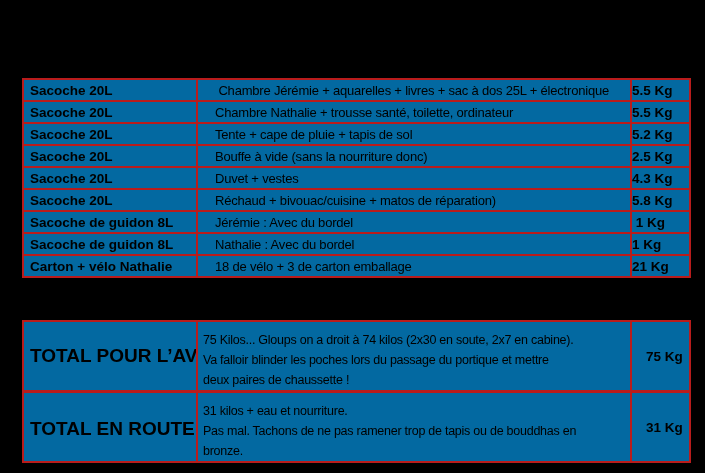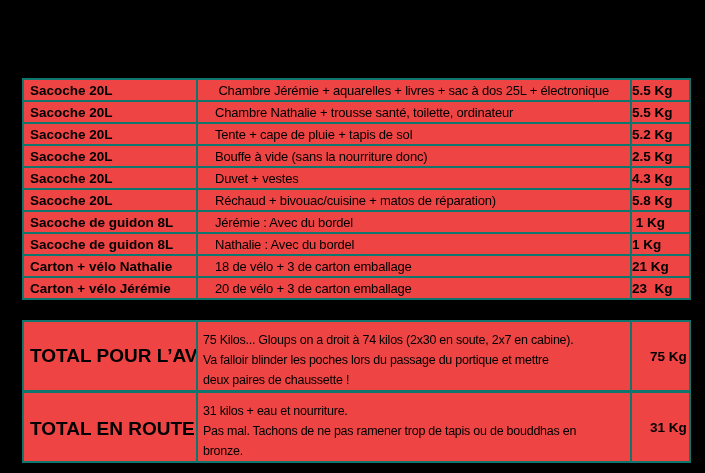--- a/index.html
+++ b/index.html
@@ -25,22 +25,22 @@
   }
 
   
   table.grid {
     position: absolute;
     border-collapse: collapse;
     table-layout: fixed;
     background: #000;
   }
   table.grid td {
-    border: 2px solid #0f766e;
-    background: #ef4444;
+    border: 2px solid #b91c1c;
+    background: #0369a1;
     padding: 0;
     vertical-align: middle;
     overflow: hidden;
   }
   .main-table { left: 22px; top: 78px; width: 667px; }
   .main-table td { height: 20px; }
   .col-item    { width: 174px; }
   .col-desc    { width: 434px; }
   .col-weight  { width: 59px; }
 
@@ -67,21 +67,21 @@
   td.top-align { vertical-align: top; }
   td.top-align .total-label { display: block; padding-top: 4px; }
 
   .total-desc { vertical-align: top; }
   .total-lines { padding: 8px 0 0 5px; }
   .total-lines .line {
     font-size: 12.5px; letter-spacing: -0.25px;
     line-height: 20px; white-space: pre; overflow: hidden;
   }
   .total-weight {
-    font-weight: bold; font-size: 13.5px; padding-left: 18px; white-space: pre;
+    font-weight: bold; font-size: 13.5px; padding-left: 6px; white-space: pre; margin-left: 8px;
   }
 </style>
 </head>
 <body>
 
 <div class="stage">
 
 
   <table class="main-table grid">
     <colgroup>
@@ -182,31 +182,20 @@
         <td>
             <span class="cell-text item-text">Carton + vélo Nathalie</span>
           </td>
         <td>
             <span class="cell-text desc-text">18 de vélo + 3 de carton emballage</span>
           </td>
         <td>
             <span class="cell-text weight-text">21 Kg</span>
           </td>
       </tr>
-      <tr>
-        <td>
-            <span class="cell-text item-text">Carton + vélo Jérémie</span>
-          </td>
-        <td>
-            <span class="cell-text desc-text">20 de vélo + 3 de carton emballage</span>
-          </td>
-        <td>
-            <span class="cell-text weight-text">23  Kg</span>
-          </td>
-      </tr>
     </tbody>
   </table>
 
   <table class="total-avion grid">
     <colgroup>
         <col class="col-item">
         <col class="col-desc">
         <col class="col-weight">
       </colgroup>
     <tbody>

